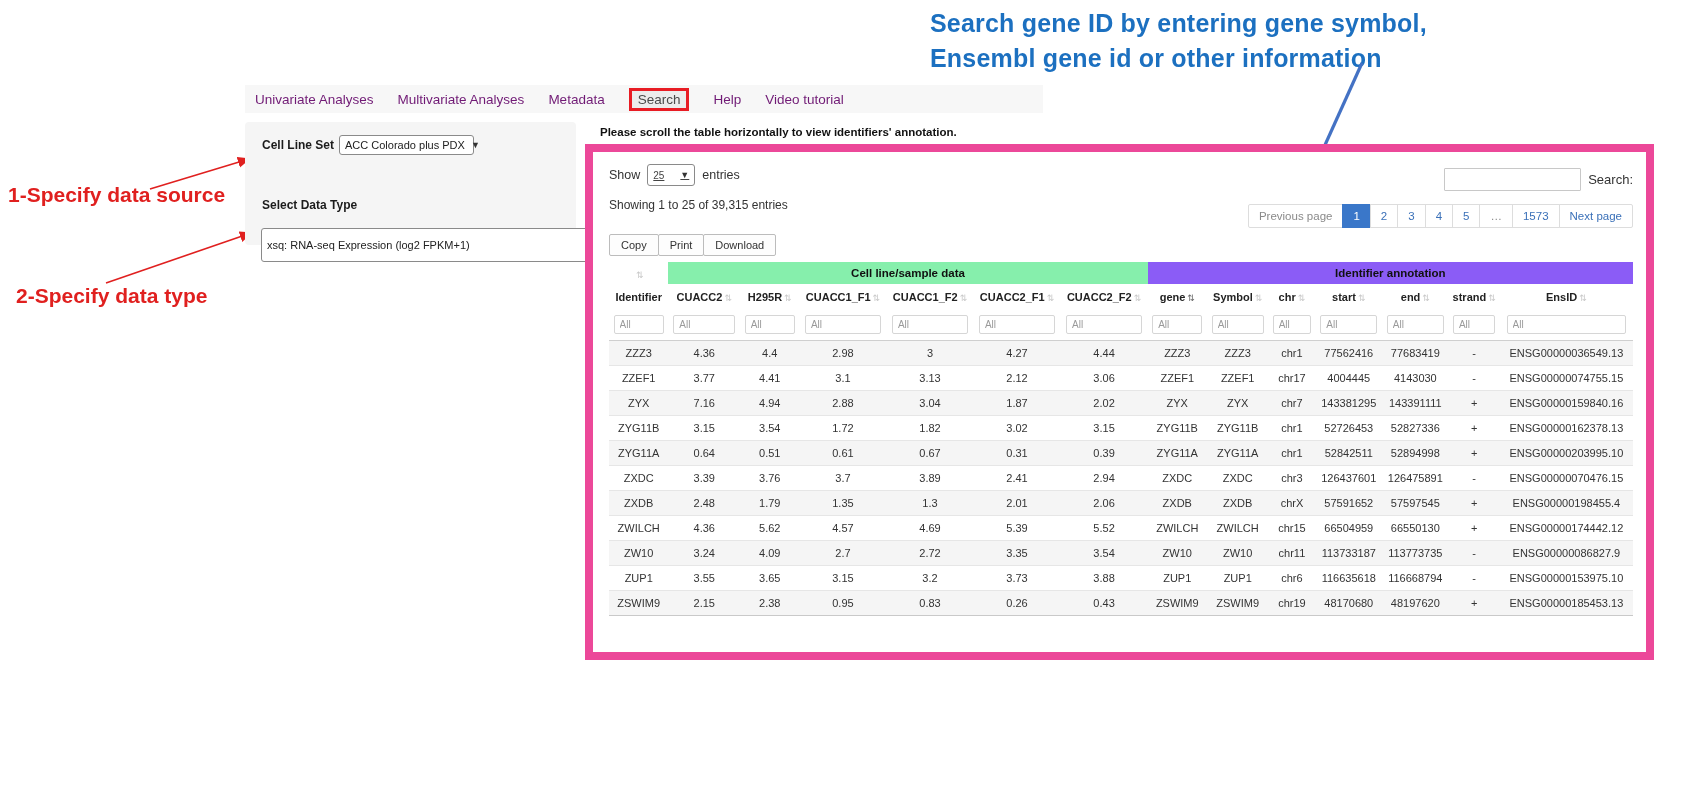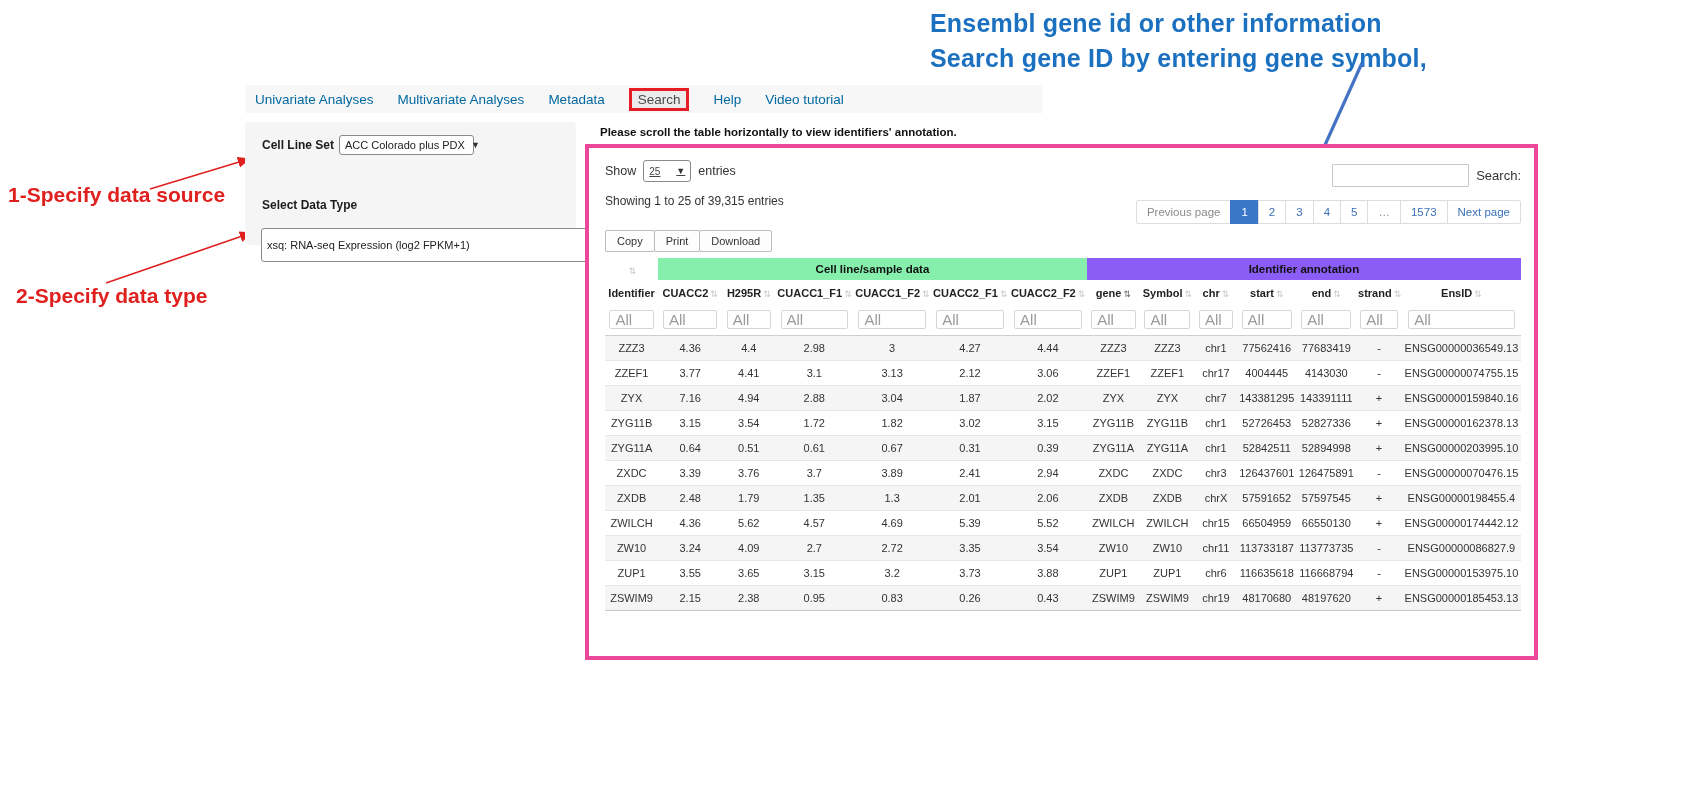--- a/index.html
+++ b/index.html
@@ -9,37 +9,37 @@
 
   
   .blue-note { position:absolute; left:930px; top:6px; color:#1c70c0; font-size:25px; font-weight:bold; line-height:1.4; letter-spacing:.2px; }
   .red-note { position:absolute; color:#e0201f; font-size:21px; font-weight:bold; white-space:nowrap; }
   #red-note-1 { left:8px; top:183px; }
   #red-note-2 { left:16px; top:284px; }
   svg.arrows { position:absolute; left:0; top:0; width:1695px; height:794px; pointer-events:none; }
 
   
   .nav-bar { position:absolute; left:245px; top:85px; width:798px; height:28px; background:#f7f7f7; display:flex; align-items:center; gap:24px; padding-left:10px; }
-  .nav-item { font-size:13.5px; color:#0369a1; cursor:pointer; white-space:nowrap; }
+  .nav-item { font-size:13.5px; color:#701a75; cursor:pointer; white-space:nowrap; }
   .nav-item.active { color:#4a4a4a; background:#ececec; border:3px solid #e81c24; padding:1px 6px; }
 
   
   .panel { position:absolute; left:245px; top:122px; width:331px; height:123px; background:#f5f5f5; border-radius:4px; }
   .cls-row { position:absolute; left:17px; top:13px; display:flex; align-items:center; }
   .bold-label { font-size:12px; font-weight:bold; color:#1c1c1c; }
   .selectbox { border:1px solid #8a8a8a; background:#fff; font-size:11px; color:#222; display:inline-flex; align-items:center; justify-content:space-between; border-radius:3px; cursor:pointer; white-space:nowrap; }
   .cls-select { width:135px; height:20px; padding:0 5px; margin-left:5px; }
   .chev { font-size:9px; color:#333; margin-left:6px; }
   .dtype-label { position:absolute; left:17px; top:76px; }
   .dtype-select { position:absolute; left:16px; top:93px; width:342px; height:18px; padding:16px 5px;margin-top:13px; }
 
   .scroll-note { position:absolute; left:600px; top:126px; font-size:11.5px; font-weight:bold; color:#111; }
 
   
-  .dt-box { position:absolute; left:585px; top:144px; width:953px; height:516px; border:4px solid #ec4899; background:#fff;padding-left:20px; }
+  .dt-box { position:absolute; left:585px; top:144px; width:1069px; height:516px; border:8px solid #ec4899; background:#fff;padding-left:20px; }
   .show-row { position:absolute; left:16px; top:12px; display:flex; align-items:center; font-size:12.5px; color:#333; gap:7px; }
   .show-select { width:48px; height:22px; padding:0 5px; font-size:10px; color:#444;text-decoration:underline; }
   .dt-info { position:absolute; left:16px; top:46px; font-size:12px; color:#333; }
   .search-row { position:absolute; right:13px; top:16px; display:flex; align-items:center; gap:7px; font-size:13px; color:#333; }
   .search-input { width:137px; height:23px; border:1px solid #c8c8c8; border-radius:1px; outline:none; font-size:12px; padding:0 4px; }
   .paging { position:absolute; right:13px; top:52px; display:flex; font-size:11.5px; }
   .page-btn { border:1px solid #ddd; margin-left:-1px; padding:5px 10px; color:#3a70b8; background:#fff; cursor:pointer; white-space:nowrap; }
   .page-btn:first-child { margin-left:0; border-radius:2px 0 0 2px; }
   .page-btn:last-child { border-radius:0 2px 2px 0;text-align:right; }
   .page-btn.disabled { color:#8a8a8a; cursor:default; }
@@ -54,34 +54,34 @@
   table.gene-table { width:100%; border-collapse:collapse; table-layout:fixed; color:#333; }
   .gene-table th, .gene-table td { text-align:center; overflow:hidden; white-space:nowrap; }
   .g-empty { background:#fff; text-align:right; padding:2px 8px; }
   .g1 { background:#86efac; }
   .g2 { background:#8b5cf6;margin-left:32px; }
   .group-th { font-weight:bold; font-size:11.5px; color:#111; padding:4px 0; }
   .col-th { font-weight:bold; font-size:11px; padding:7px 2px; color:#222; }
   .sort-icon { color:#c8c8c8; font-size:9px; margin-left:2px; font-weight:normal; }
   .sort-icon.active { color:#666; }
   .filter-td { padding:4px 3px 6px 3px; border-bottom:1px solid #cfcfcf; }
-  .filter-td input { width:94%; height:19px; border:1px solid #d6d6d6; border-radius:2px; font-size:15px; padding:0 5px; color:#333; outline:none; }
+  .filter-td input { width:94%; height:19px; border:1px solid #d6d6d6; border-radius:2px; font-size:10px; padding:0 5px; color:#333; outline:none; }
   .filter-td input::placeholder { color:#9a9a9a; }
   tbody.gt-body td { padding:6px 2px; border-bottom:1px solid #e6e6e6; font-size:11px; }
   tbody.gt-body tr:nth-child(odd) { background:#f5f5f5; }
   tbody.gt-body tr:last-child td { border-bottom:1px solid #c9c9c9; }
 </style>
 </head>
 <body>
 
 <div class="canvas">
 
   <div class="blue-note">
+    <div>Search gene ID by entering gene symbol,</div>
     <div>Ensembl gene id or other information</div>
-    <div>Search gene ID by entering gene symbol,</div>
   </div>
 
   <div class="red-note" id="red-note-1">1-Specify data source</div>
   <div class="red-note" id="red-note-2">2-Specify data type</div>
 
   <svg class="arrows">
     <defs>
       <marker id="arrR" markerWidth="9" markerHeight="8" refX="7" refY="3.5" orient="auto">
         <path d="M0,0 L8,3.5 L0,7 z" fill="#e0201f"></path>
       </marker>

